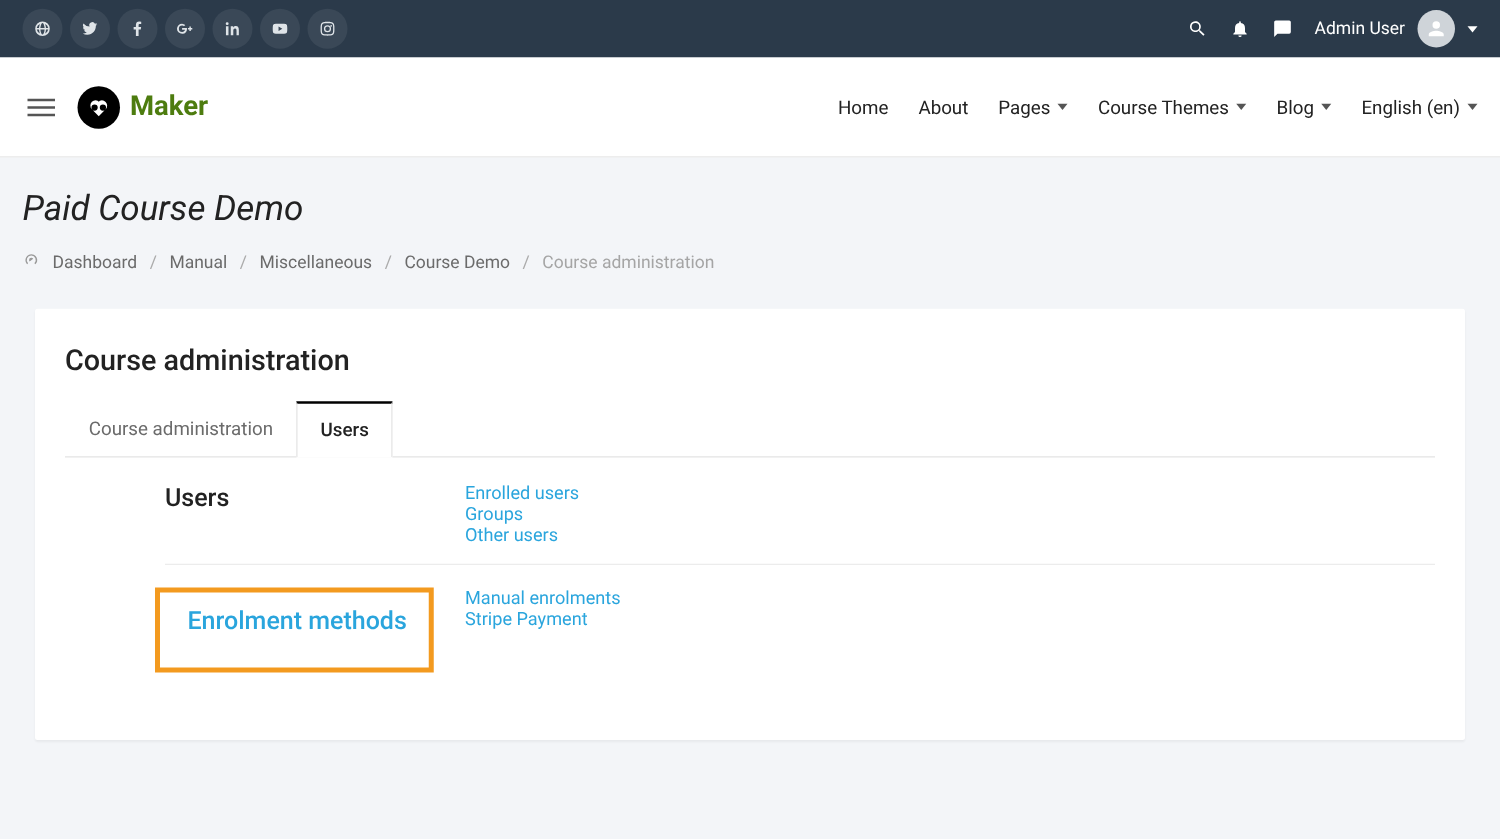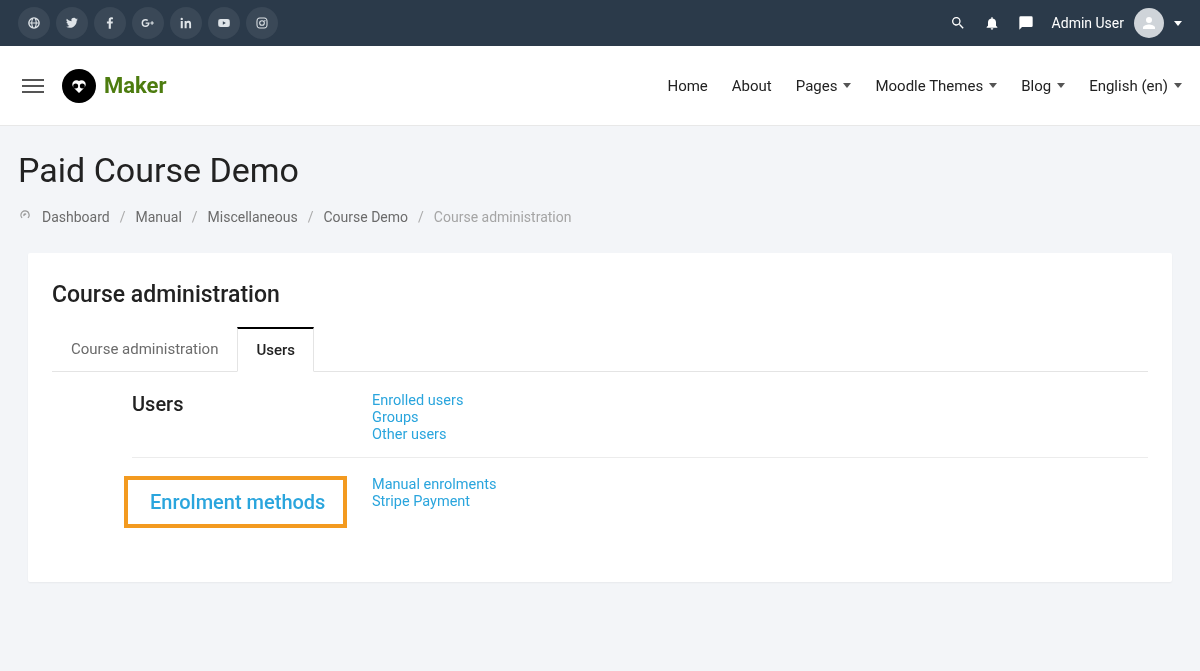--- a/index.html
+++ b/index.html
@@ -27,21 +27,21 @@
 .hamburger-line { width: 22px; height: 2px; background: #555; margin: 4px 0; }
 .logo { display: flex; align-items: center; gap: 8px; }
 .logo-icon { width: 34px; height: 34px; border-radius: 50%; background: #000; display: flex; align-items: center; justify-content: center; }
 .logo-icon svg { width: 20px; height: 20px; fill: #fff; }
 .logo-text { font-size: 22px; font-weight: 700; color: #4d7c0f; }
 .nav-right { display: flex; align-items: center; gap: 24px; }
 .nav-link { font-size: 15px; font-weight: 400; color: #222; cursor: pointer; display: flex; align-items: center; gap: 6px; }
 
 
 .page-wrap { padding: 24px 18px; }
-.page-title { font-size: 34px; font-weight: 400; color: #222; margin-bottom: 18px; }
+.page-title { font-size: 28px; font-weight: 400; color: #222; margin-bottom: 18px; font-style: italic; }
 .breadcrumb { display: flex; align-items: center; gap: 10px; font-size: 14px; color: #6b6b6b; margin-bottom: 28px; flex-wrap: wrap; }
 .breadcrumb-link { color: #6b6b6b; cursor: pointer; }
 .breadcrumb-current { color: #a5a5a5; }
 .breadcrumb-icon svg { width: 14px; height: 14px; fill: #999; }
 .breadcrumb-sep { color: #aaa; }
 
 
 .card { background: #fff; border-radius: 2px; box-shadow: 0 1px 2px rgba(0,0,0,0.05); padding: 28px 24px 40px; margin: 0 10px; }
 .card-title { font-size: 23px; font-weight: 500; color: #222; margin-bottom: 18px; }
 
@@ -52,21 +52,21 @@
 
 
 .section { display: flex; padding: 14px 0; }
 .section + .section { border-top: 1px solid #ececec; margin-left: 80px; padding-top: 18px; }
 .section:first-of-type .section-label-wrap { padding-left: 80px; }
 .section-label-wrap { width: 320px; flex-shrink: 0; }
 .section-label { font-size: 20px; font-weight: 500; color: #222; }
 .section-label.link { color: #2aa5dd; cursor: pointer; }
 .section-links { display: flex; flex-direction: column; gap: 0; }
 .section-link { color: #2aa5dd; font-size: 14.5px; cursor: pointer; }
-.highlight-box { border: 4px solid #f39a1f; padding: 10px 18px 10px 22px; display: inline-block; margin-left: -8px; }
+.highlight-box { border: 4px solid #f39a1f; padding: 10px 18px 26px 22px; display: inline-block; margin-left: -8px; }
 .sections-wrap { padding-left: 0; }
 .section.bordered { margin-left: 80px; }
 .section.first { padding-top: 0; }
 </style>
 </head>
 <body>
 
 <div class="topbar">
   <div class="social-icons">
     <div class="social-icon">
@@ -154,21 +154,21 @@
         <span>Home</span>
       </div>
     <div class="nav-link">
         <span>About</span>
       </div>
     <div class="nav-link">
         <span>Pages</span>
         <div class="caret-down dark"></div>
       </div>
     <div class="nav-link">
-        <span>Moodle Themes</span>
+        <span>Course Themes</span>
         <div class="caret-down dark"></div>
       </div>
     <div class="nav-link">
         <span>Blog</span>
         <div class="caret-down dark"></div>
       </div>
     <div class="nav-link">
         <span>English (en)</span>
         <div class="caret-down dark"></div>
       </div>

